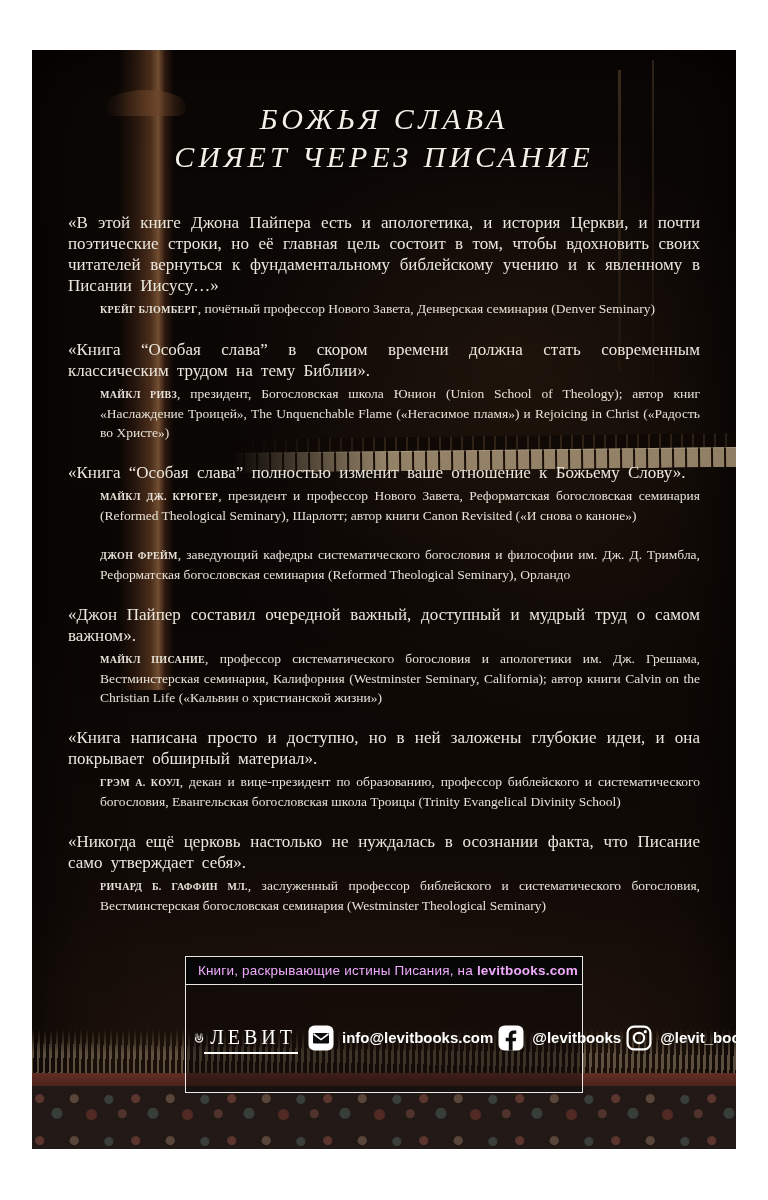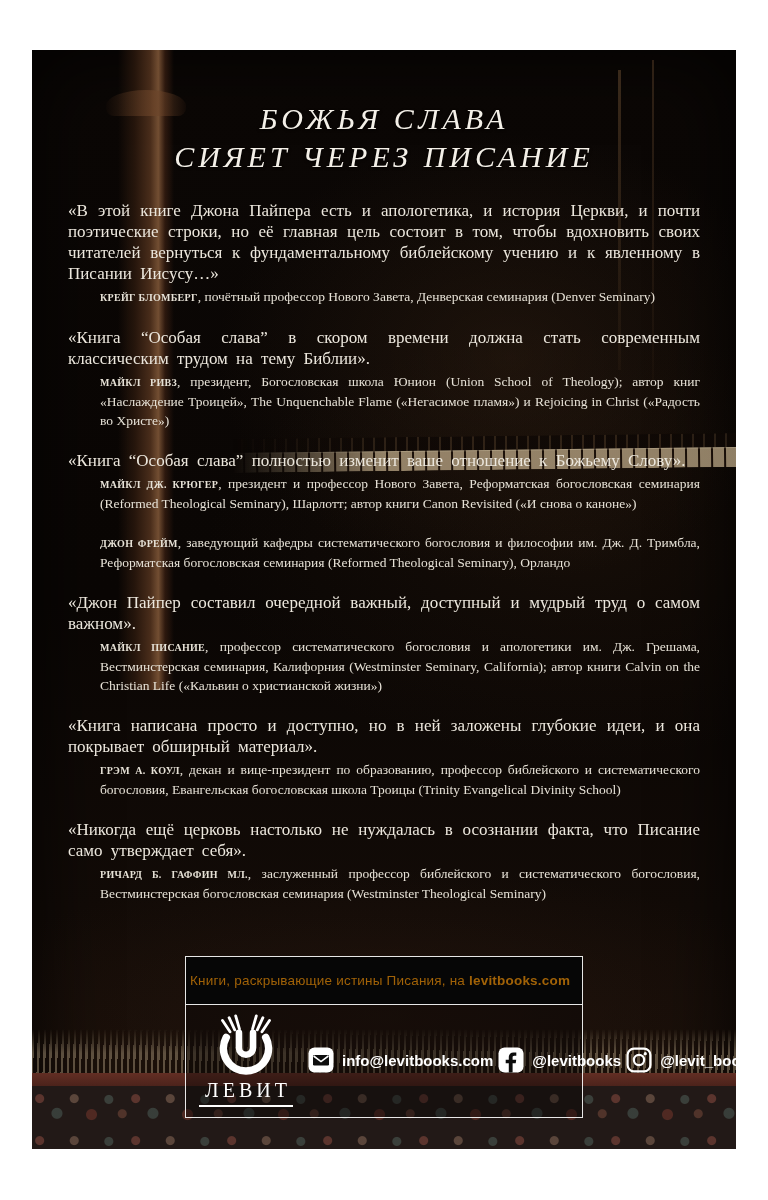--- a/index.html
+++ b/index.html
@@ -42,37 +42,37 @@
       radial-gradient(circle at 26% 65%, rgba(92,122,114,.38) 0 5px, transparent 6px),
       radial-gradient(circle at 44% 30%, rgba(176,136,112,.4) 0 4px, transparent 5px),
       radial-gradient(circle at 62% 68%, rgba(142,62,50,.42) 0 5px, transparent 6px),
       radial-gradient(circle at 80% 32%, rgba(100,130,120,.36) 0 4px, transparent 5px),
       radial-gradient(circle at 94% 66%, rgba(150,90,70,.4) 0 4px, transparent 5px);
     background-size:96px 42px; }
 
   
   .content { position:relative; z-index:2; height:100%; padding:50px 36px 0 36px; color:#ece7dd; }
   .title { text-align:center; font-style:italic; font-weight:normal; color:#f4f0e8;
-    font-size:30px; line-height:38px; letter-spacing:4px; margin-bottom:24px;
+    font-size:30px; line-height:38px; letter-spacing:4px; margin-bottom:36px;
     text-shadow:0 1px 3px rgba(0,0,0,.8); }
   .quote-block { margin-bottom:20px; }
   .quote-text { font-size:17px; line-height:21px; text-align:justify; word-spacing:4px; color:#ece7dd; }
   .attribution { font-size:13.5px; line-height:19px; text-align:justify; padding-left:32px; margin-top:3px; color:#e6e1d6; }
   .attribution .author { font-weight:bold; font-size:10px; letter-spacing:.3px; }
 
   
   .infobox { position:absolute; left:50%; transform:translateX(-50%); top:906px; width:398px; z-index:3;
     border:1px solid rgba(255,255,255,.9); background:rgba(8,6,5,.4); }
   .infobox-header { background:#060606; border-bottom:1px solid rgba(255,255,255,.9);
-    text-align:left; padding:16px 4px; color:#a16207;
+    text-align:right; padding:6px 4px; color:#f0abfc;
     font-family:"Liberation Sans", sans-serif; font-size:13.5px; letter-spacing:.2px; }
   .infobox-header b { font-weight:bold; }
   .infobox-body { display:flex; align-items:center; gap:10px; padding:8px 10px 10px 8px; }
 
-  .logo { width:104px; display:flex; flex-direction:column; align-items:center; color:#ffffff; flex:none; }
+  .logo { width:104px; display:flex; flex-direction:row; align-items:center; color:#ffffff; flex:none; }
   .logo svg { display:block; }
   .logo-text { font-family:"Liberation Serif", serif; font-size:20px; letter-spacing:4px; color:#fff;
     border-bottom:2px solid #fff; padding:2px 2px 3px 6px; margin-top:2px; }
 
   .contacts { flex:1; display:flex; flex-direction:row; gap:5px; }
   .contact-row { display:flex; align-items:center; gap:8px; }
   .contact-row svg { flex:none; display:block; }
   .contact-label { font-family:"Liberation Sans", sans-serif; font-weight:bold; font-size:15px; color:#ffffff; white-space:nowrap; }
 
   .barcode-box { flex:none; width:118px; background:#ffffff; padding:16px 4px 2px 4px; color:#0f766e; }

